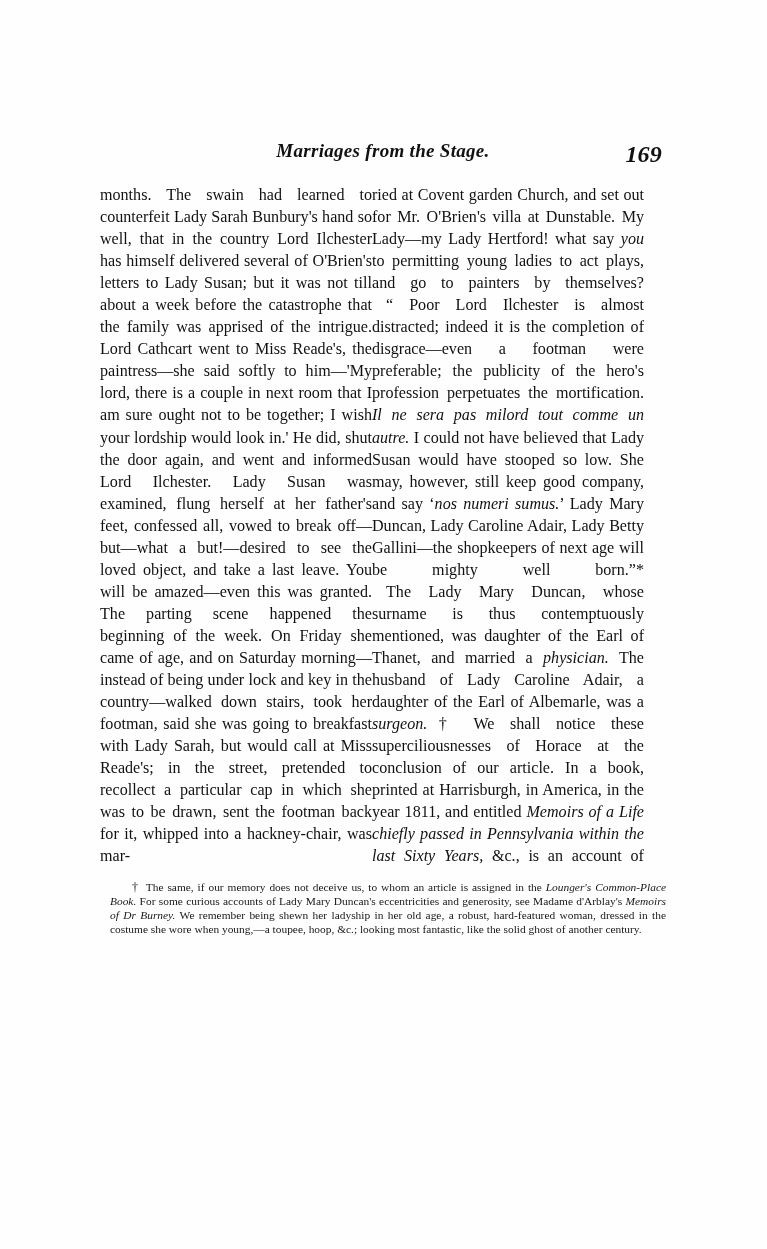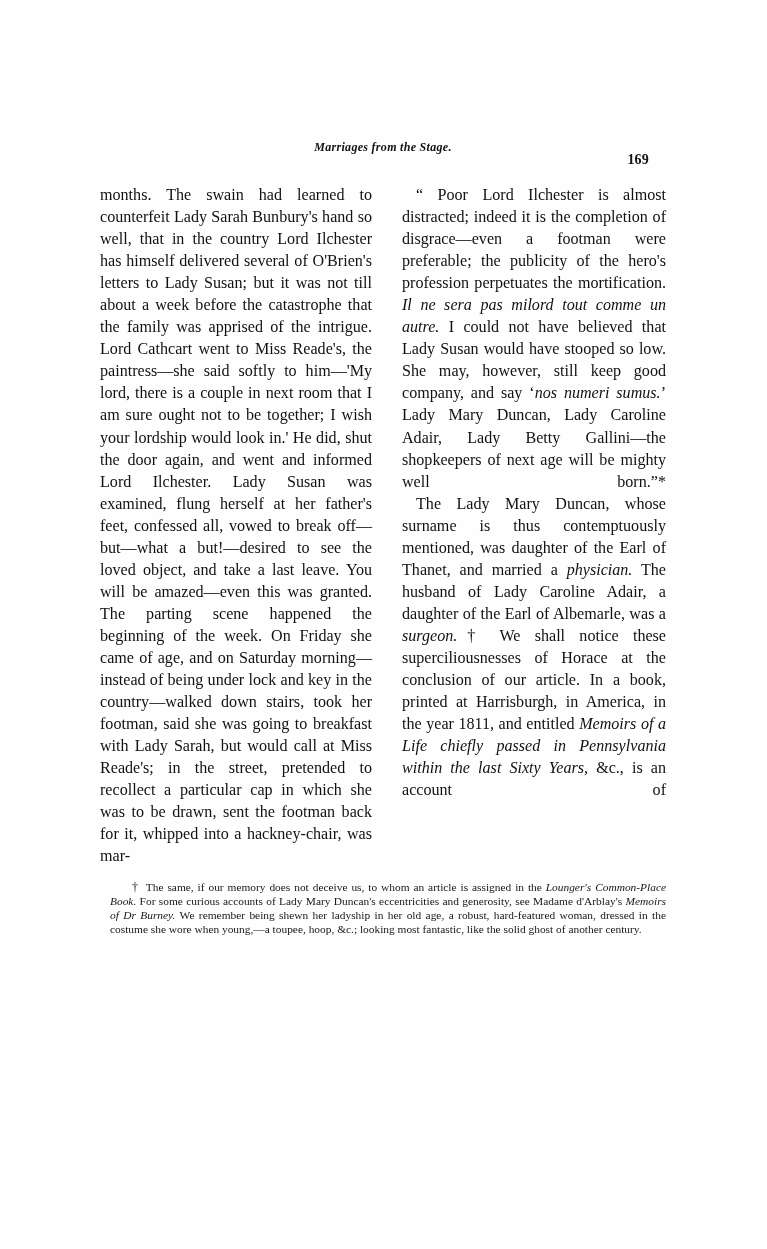--- a/index.html
+++ b/index.html
@@ -26,51 +26,50 @@
     display: flex;
     align-items: baseline;
     justify-content: center;
     position: relative;
     height: 30px;
     margin-bottom: 14px;
   }
   .running-head .title {
     font-style: italic;
     font-weight: bold;
-    font-size: 12px;
+    font-size: 19px;
     letter-spacing: 0.3px;
   }
   .running-head .folio {
     position: absolute;
-    right: 17px;
+    right: 4px;
     bottom: 2px;
     font-weight: bold;
-    font-size: 14px;
+    font-size: 24px;
     letter-spacing: 0.2px;
+    font-style: italic;
   }
   .columns {
     display: flex;
-    gap: 22px;
     align-items: flex-start;
   }
   .column {
     width: 272px;
   }
   .column p {
     margin: 0;
     text-align: justify;
     text-align-last: justify;
     font-size: 16.1px;
     line-height: 22.05px;
     word-spacing: 0.2px;
     hyphens: none;
   }
   .column p.indent {
     text-indent: 14px;
-    margin-left: 8px;
   }
   i {
     font-style: italic;
   }
   .footnotes {
     margin-top: 14px;
     width: 566px;
   }
   .footnote {
     margin: 0;
@@ -102,20 +101,21 @@
     <div class="running-head">
       <span class="title">Marriages from the Stage.</span>
       <span class="folio">169</span>
     </div>
 
     <div class="columns">
       <div class="column" id="col-left">
           <p id="left-para-1"><span>months. The swain had learned to counterfeit Lady Sarah Bunbury's hand so well, that in the country Lord Ilchester has himself delivered several of O'Brien's letters to Lady Susan; but it was not till about a week before the catastrophe that the family was apprised of the intrigue. Lord Cathcart went to Miss Reade's, the paintress—she said softly to him—'My lord, there is a couple in next room that I am sure ought not to be together; I wish your lordship would look in.' He did, shut the door again, and went and informed Lord Ilchester. Lady Susan was examined, flung herself at her father's feet, confessed all, vowed to break off—but—what a but!—desired to see the loved object, and take a last leave. You will be amazed—even this was granted. The parting scene happened the beginning of the week. On Friday she came of age, and on Saturday morning—instead of being under lock and key in the country—walked down stairs, took her footman, said she was going to breakfast with Lady Sarah, but would call at Miss Reade's; in the street, pretended to recollect a particular cap in which she was to be drawn, sent the footman back for it, whipped into a hackney-chair, was mar-</span></p>
         </div>
       <div class="column" id="col-right">
+          <p id="right-para-1"><span>ried at Covent garden Church, and set out for Mr. O'Brien's villa at Dunstable. My Lady—my Lady Hertford! what say </span><i>you</i><span> to permitting young ladies to act plays, and go to painters by themselves?</span></p>
           <p id="right-para-2" class="indent"><span>“ Poor Lord Ilchester is almost distracted; indeed it is the completion of disgrace—even a footman were preferable; the publicity of the hero's profession perpetuates the mortification. </span><i>Il ne sera pas milord tout comme un autre.</i><span> I could not have believed that Lady Susan would have stooped so low. She may, however, still keep good company, and say ‘</span><i>nos numeri sumus.</i><span>’ Lady Mary Duncan, Lady Caroline Adair, Lady Betty Gallini—the shopkeepers of next age will be mighty well born.”*</span></p>
           <p id="right-para-3" class="indent"><span>The Lady Mary Duncan, whose surname is thus contemptuously mentioned, was daughter of the Earl of Thanet, and married a </span><i>physician.</i><span> The husband of Lady Caroline Adair, a daughter of the Earl of Albemarle, was a </span><i>surgeon.</i><span>† We shall notice these superciliousnesses of Horace at the conclusion of our article. In a book, printed at Harrisburgh, in America, in the year 1811, and entitled </span><i>Memoirs of a Life chiefly passed in Pennsylvania within the last Sixty Years,</i><span> &amp;c., is an account of</span></p>
         </div>
     </div>
 
     <div class="footnotes">
 
       <div id="footnote-list">
           <p class="footnote second" id="footnote-dagger"><span class="fn-mark">†</span><span> The same, if our memory does not deceive us, to whom an article is assigned in the </span><i>Lounger's Common-Place Book.</i><span> For some curious accounts of Lady Mary Duncan's eccentricities and generosity, see Madame d'Arblay's </span><i>Memoirs of Dr Burney.</i><span> We remember being shewn her ladyship in her old age, a robust, hard-featured woman, dressed in the costume she wore when young,—a toupee, hoop, &amp;c.; looking most fantastic, like the solid ghost of another century.</span></p>
         </div>

